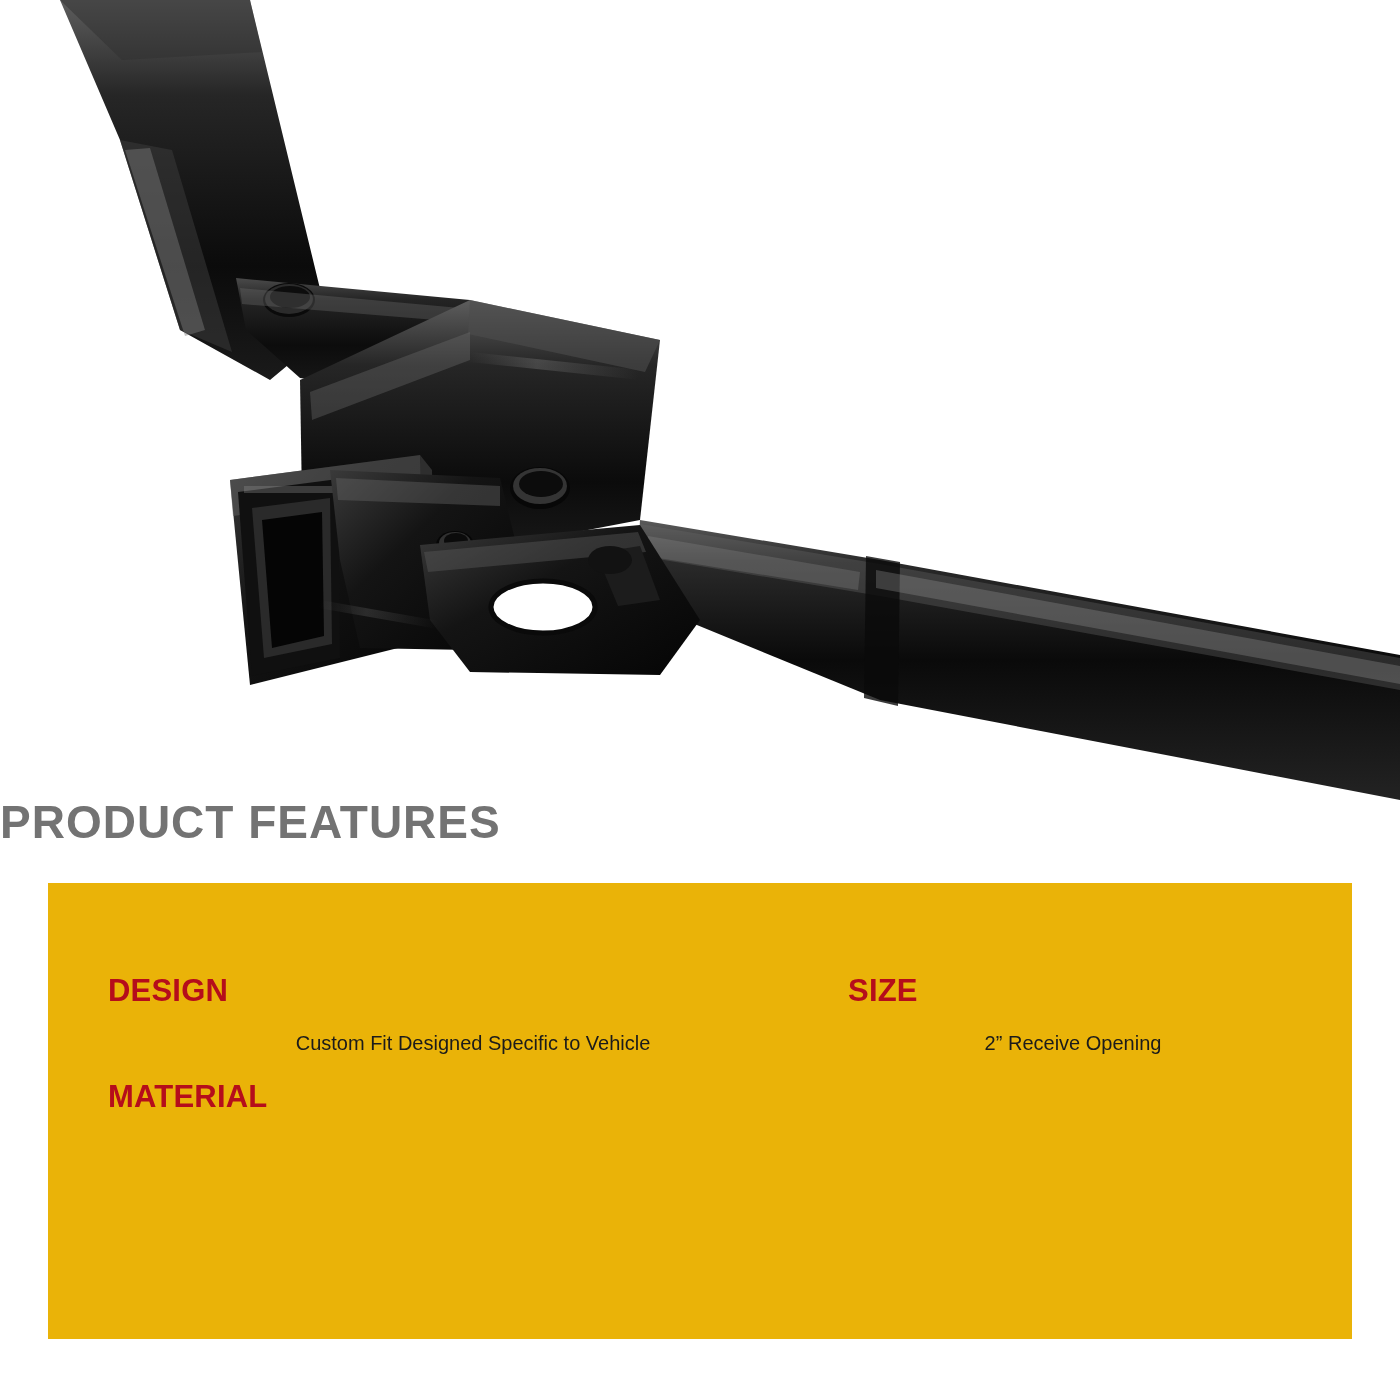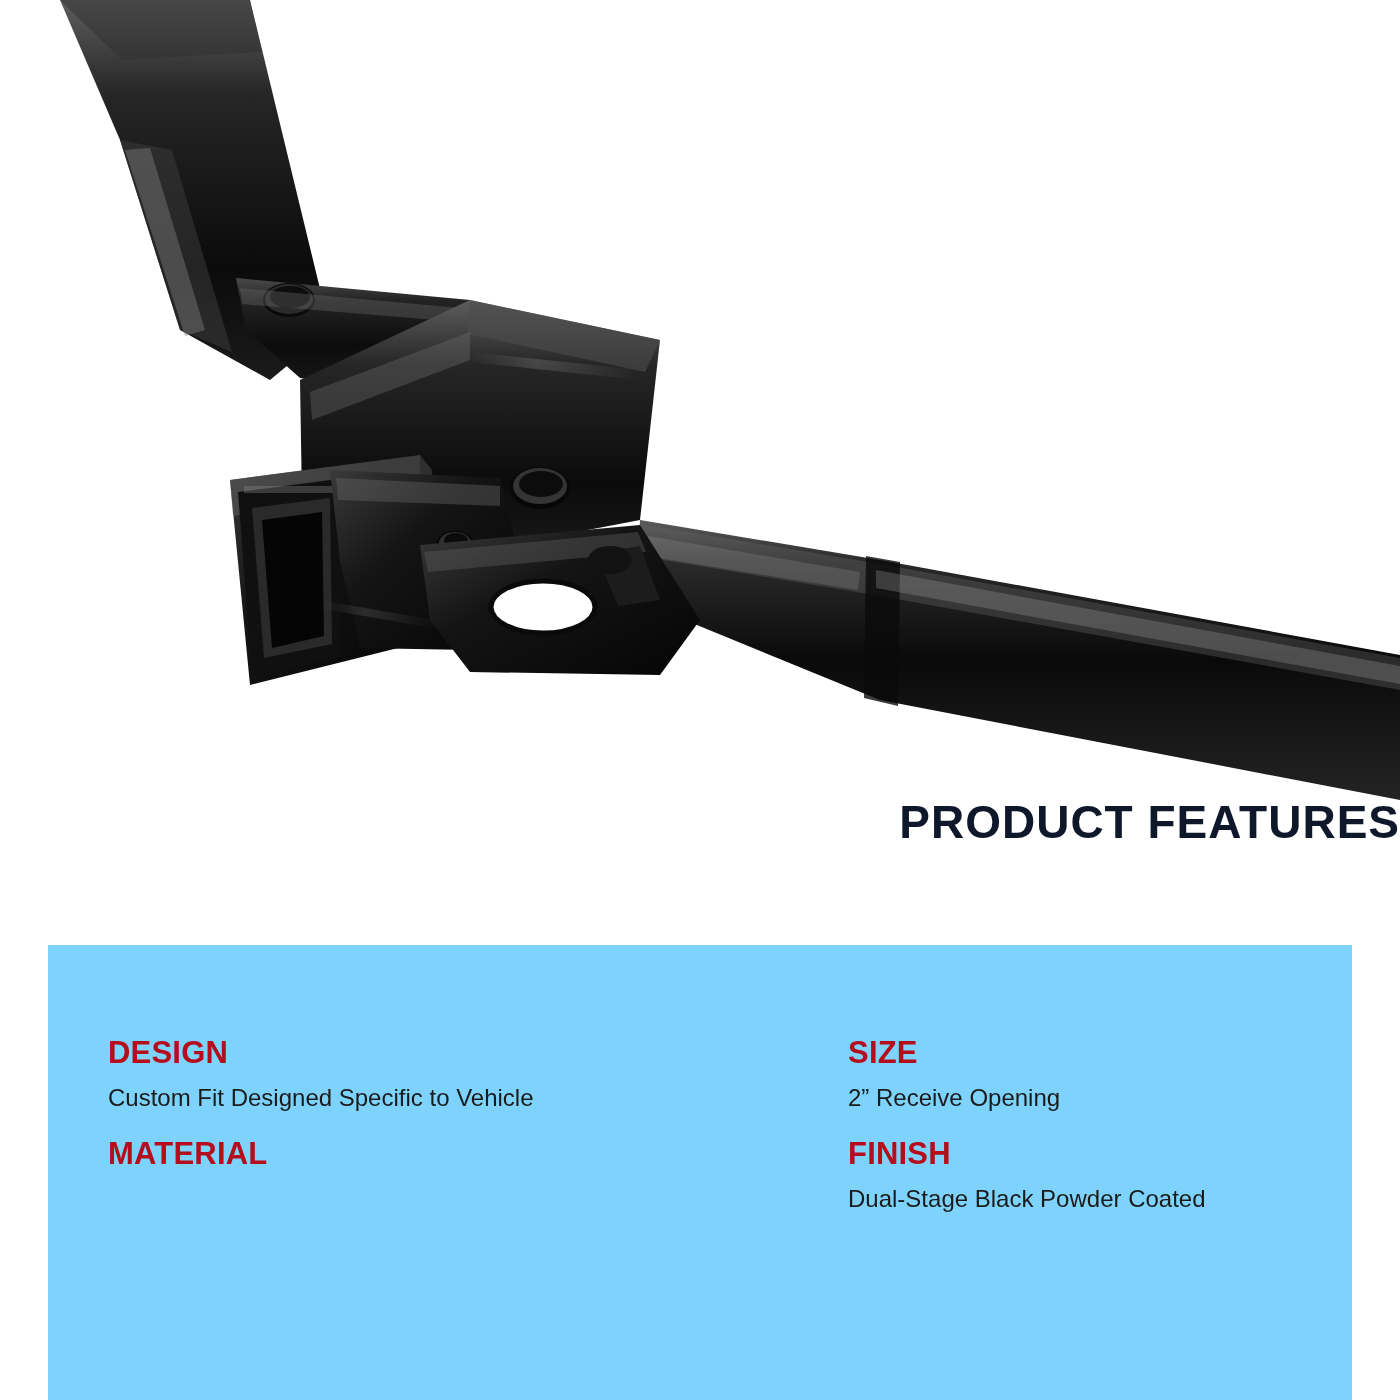--- a/index.html
+++ b/index.html
@@ -31,36 +31,36 @@
     left: 0;
     top: 0;
   }
 
   
   .features-title {
     position: absolute;
     left: 0;
     top: 795px;
     width: 1400px;
-    text-align: right;
-    color: #0f172a;
+    text-align: left;
+    color: #737373;
     font-size: 46px;
     font-weight: bold;
     letter-spacing: 1px;
     font-family: "Liberation Sans", sans-serif;
   }
 
   
   .features-panel {
     position: absolute;
     left: 48px;
-    top: 945px;
+    top: 883px;
     width: 1304px;
     height: 456px;
-    background: #7dd3fc;
+    background: #eab308;
   }
 
   .features-grid {
     position: absolute;
     left: 60px;
     top: 90px;
     width: 1200px;
     display: grid;
     grid-template-columns: 740px 460px;
     grid-auto-rows: auto;
@@ -74,24 +74,25 @@
   .feature-label {
     color: #b50d1b;
     font-size: 31px;
     font-weight: bold;
     line-height: 1.15;
     letter-spacing: 0.2px;
   }
 
   .feature-value {
     color: #1b1b1b;
-    font-size: 24px;
+    font-size: 20px;
     line-height: 1.35;
-    margin-top: 11px;
+    margin-top: 21px;
     font-weight: normal;
+    text-align: center;
   }
 </style>
 </head>
 <body>
 
 <div class="product-image">
   <svg class="hitch-svg" width="1400" height="800" viewBox="0 0 1400 800">
     <defs>
       <linearGradient id="barGrad" x1="0" y1="0" x2="0" y2="1">
         <stop offset="0%" stop-color="#4a4a4a"></stop>
@@ -201,21 +202,17 @@
 
     <div class="feature-block">
       <div class="feature-label">SIZE</div>
       <div class="feature-value">2” Receive Opening</div>
     </div>
 
     <div class="feature-block">
       <div class="feature-label">MATERIAL</div>
     </div>
 
-    <div class="feature-block">
-      <div class="feature-label">FINISH</div>
-      <div class="feature-value">Dual-Stage Black Powder Coated</div>
-    </div>
 
 
 
   </div>
 </div>
 
 </body></html>

